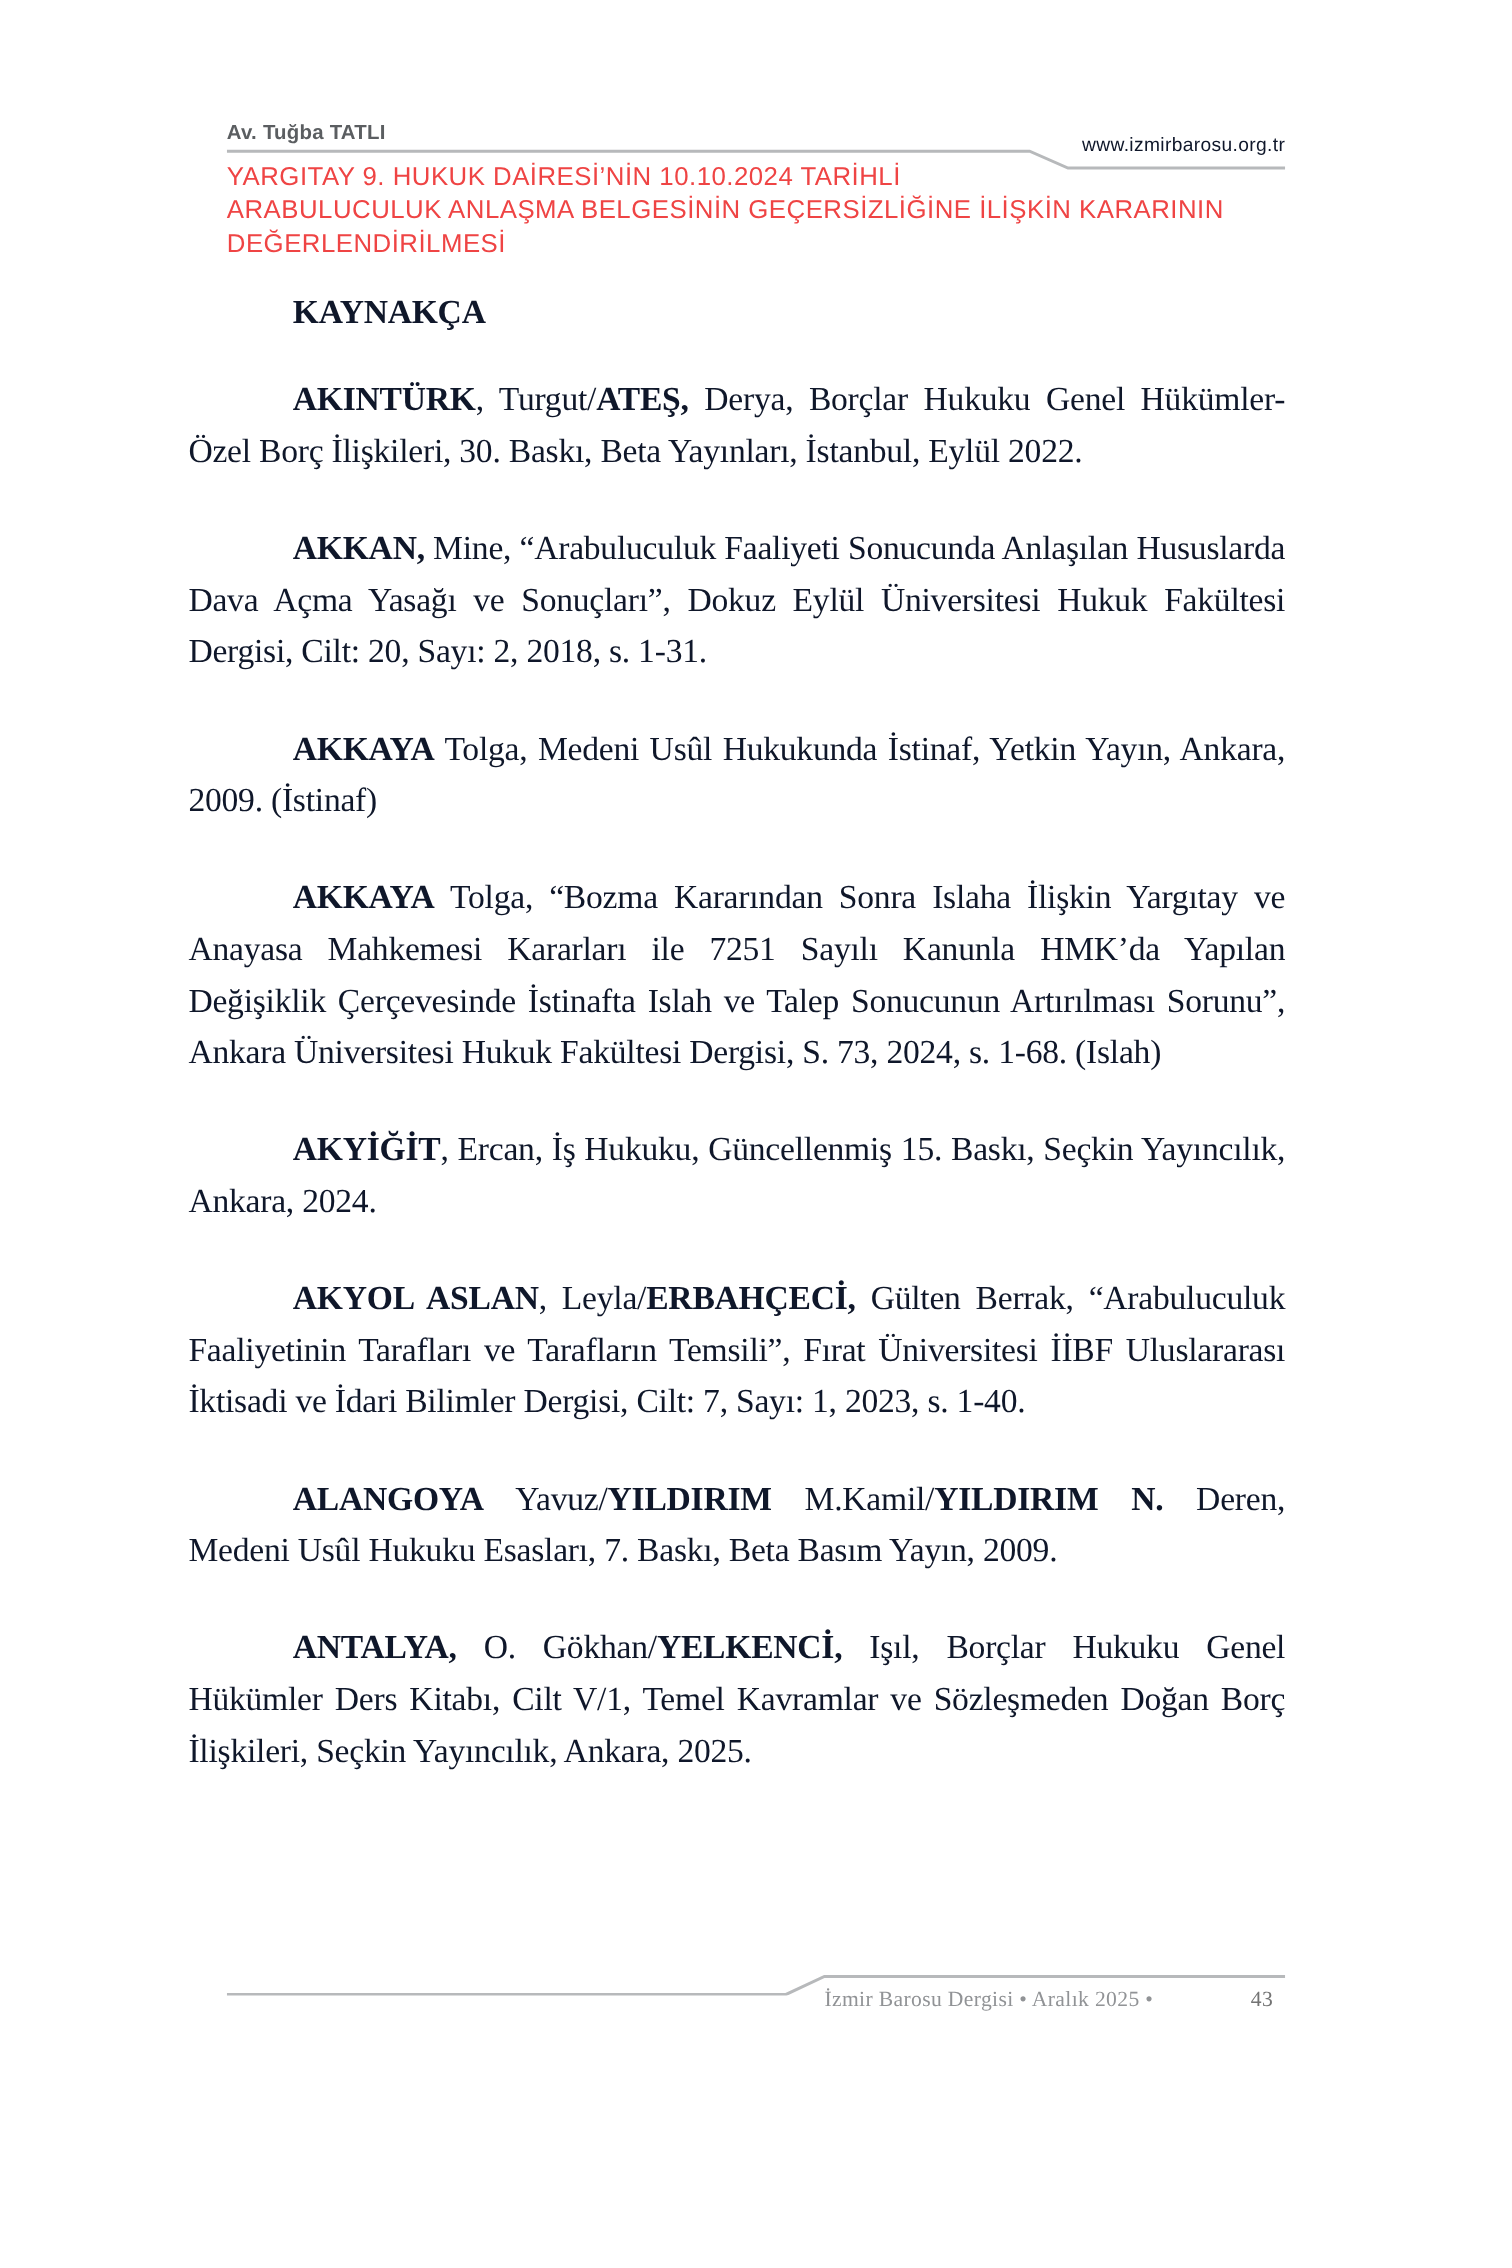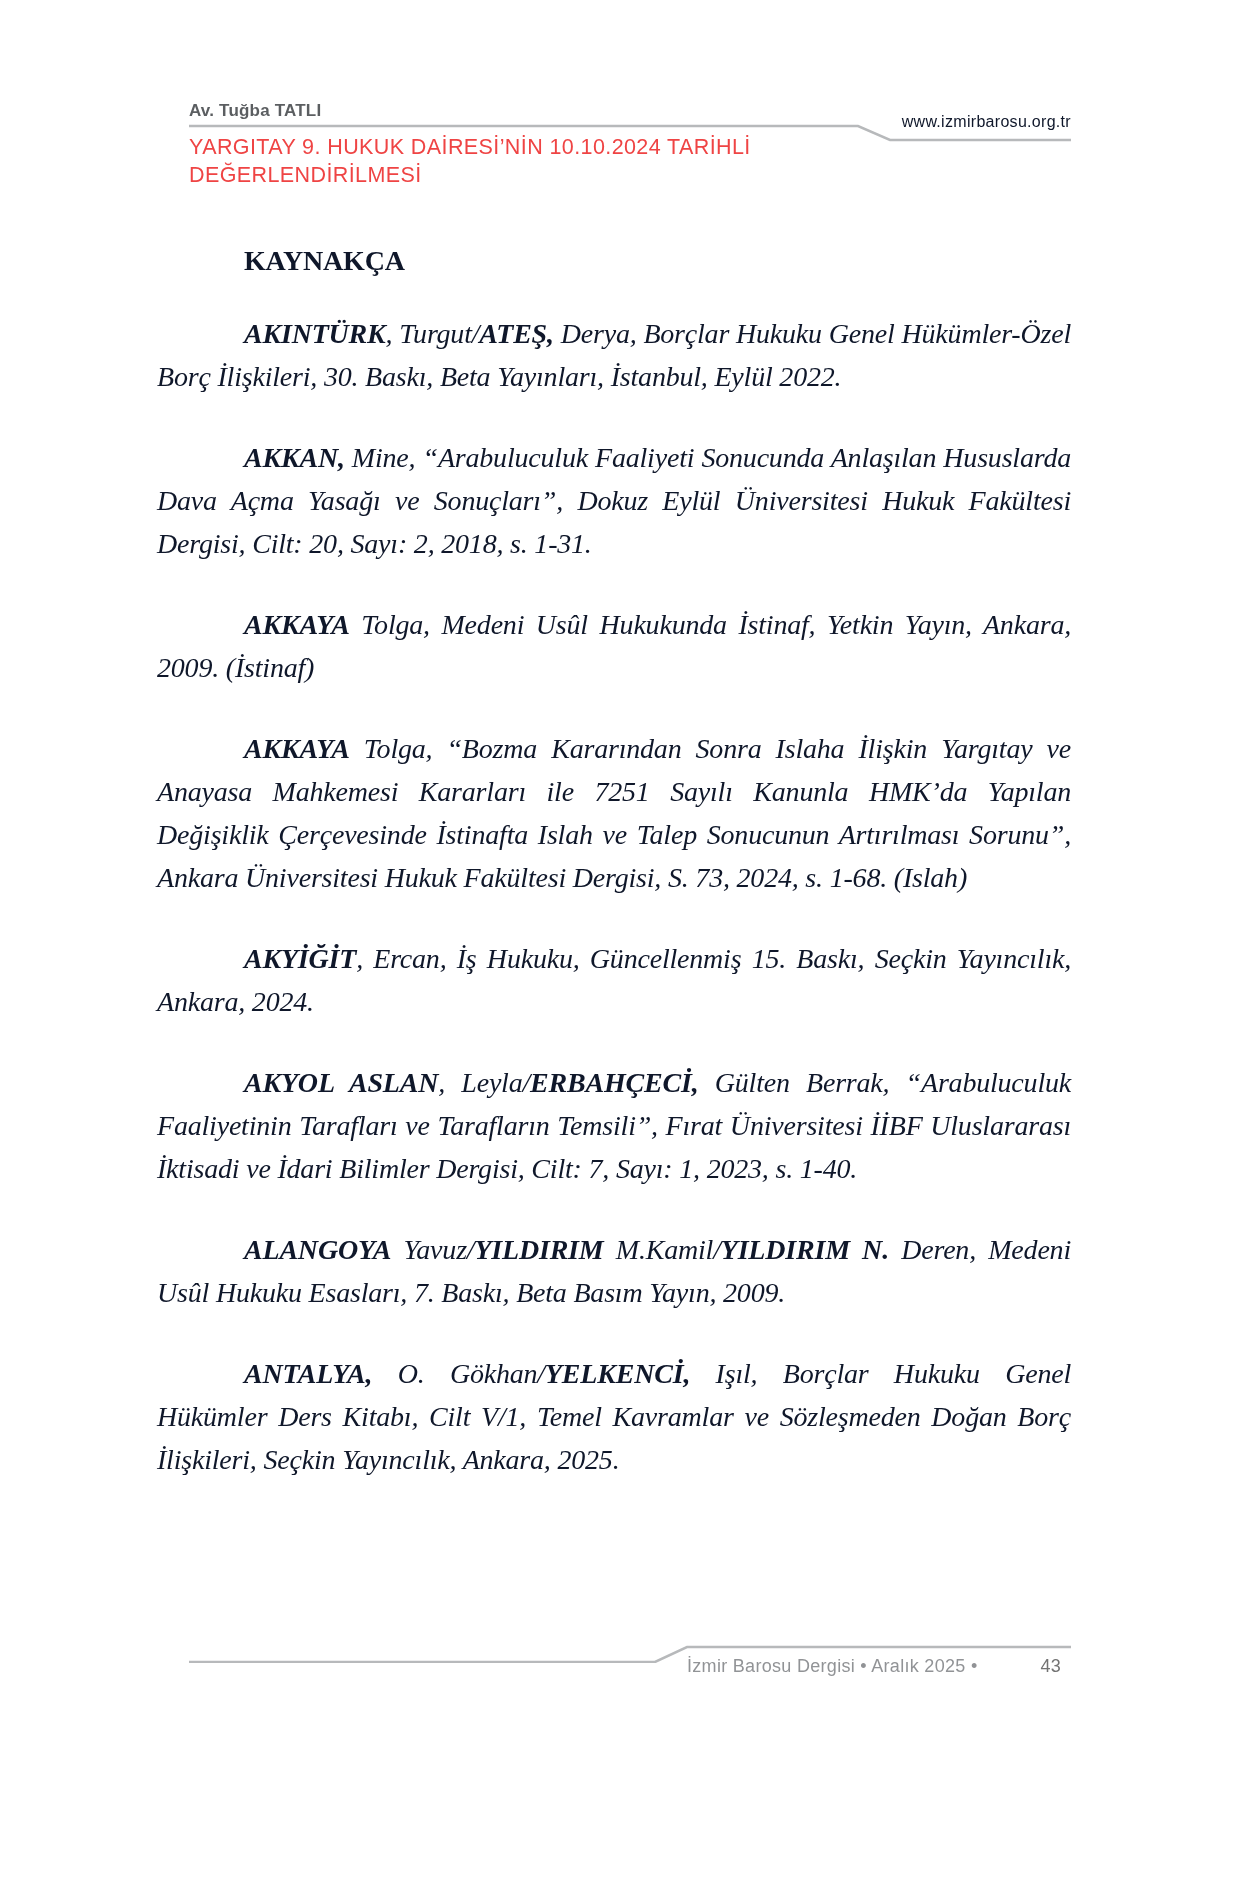--- a/index.html
+++ b/index.html
@@ -67,34 +67,33 @@
     text-align: justify;
   }
   .biblio-heading {
     text-indent: 87px;
     font-weight: bold;
     margin: 0 0 30px 0;
   }
   .entry {
     text-indent: 87px;
     margin: 0 0 38px 0;
-    font-style: italic;
   }
   .entry:last-child { margin-bottom: 0; margin-top: 35px; }
   .b { font-weight: bold; }
 
   
   .footer-text {
     position: absolute;
     left: 687px;
     top: 1656px;
     width: 384px;
     display: flex;
     align-items: center;
-    font-family: Liberation Sans, sans-serif;
+    font-family: Liberation Serif, serif;
     font-size: 18px;
     letter-spacing: 0.3px;
     color: #919396;
   }
   .page-number {
     margin-left: auto;
     padding-right: 10px;
     color: #737373;
   }
 </style>
@@ -105,20 +104,21 @@
 
   <div class="author">Av. Tuğba TATLI</div>
   <div class="website">www.izmirbarosu.org.tr</div>
 
   <svg class="header-rule" viewBox="0 0 882 24" xmlns="http://www.w3.org/2000/svg">
     <polyline points="0,8 669,8 701,22 882,22" fill="none" stroke="#b7b9bb" stroke-width="2.5"></polyline>
   </svg>
 
   <div class="article-title">
       <div>YARGITAY 9. HUKUK DAİRESİ’NİN 10.10.2024 TARİHLİ</div>
+      <div>ARABULUCULUK ANLAŞMA BELGESİNİN GEÇERSİZLİĞİNE İLİŞKİN KARARININ</div>
       <div>DEĞERLENDİRİLMESİ</div>
     </div>
 
   <div class="body-text">
     <p class="biblio-heading">KAYNAKÇA</p>
     <div>
         <p class="entry"><span class="b">AKINTÜRK</span><span>, Turgut/</span><span class="b">ATEŞ,</span><span> Derya, Borçlar Hukuku Genel Hükümler-Özel Borç İlişkileri, 30. Baskı, Beta Yayınları, İstanbul, Eylül 2022.</span></p>
         <p class="entry"><span class="b">AKKAN,</span><span> Mine, “Arabuluculuk Faaliyeti Sonucunda Anlaşılan Hususlarda Dava Açma Yasağı ve Sonuçları”, Dokuz Eylül Üniversitesi Hukuk Fakültesi Dergisi, Cilt: 20, Sayı: 2, 2018, s. 1-31.</span></p>
         <p class="entry"><span class="b">AKKAYA</span><span> Tolga, Medeni Usûl Hukukunda İstinaf, Yetkin Yayın, Ankara, 2009. (İstinaf)</span></p>
         <p class="entry"><span class="b">AKKAYA</span><span> Tolga, “Bozma Kararından Sonra Islaha İlişkin Yargıtay ve Anayasa Mahkemesi Kararları ile 7251 Sayılı Kanunla HMK’da Yapılan Değişiklik Çerçevesinde İstinafta Islah ve Talep Sonucunun Artırılması Sorunu”, Ankara Üniversitesi Hukuk Fakültesi Dergisi, S. 73, 2024, s. 1-68. (Islah)</span></p>

